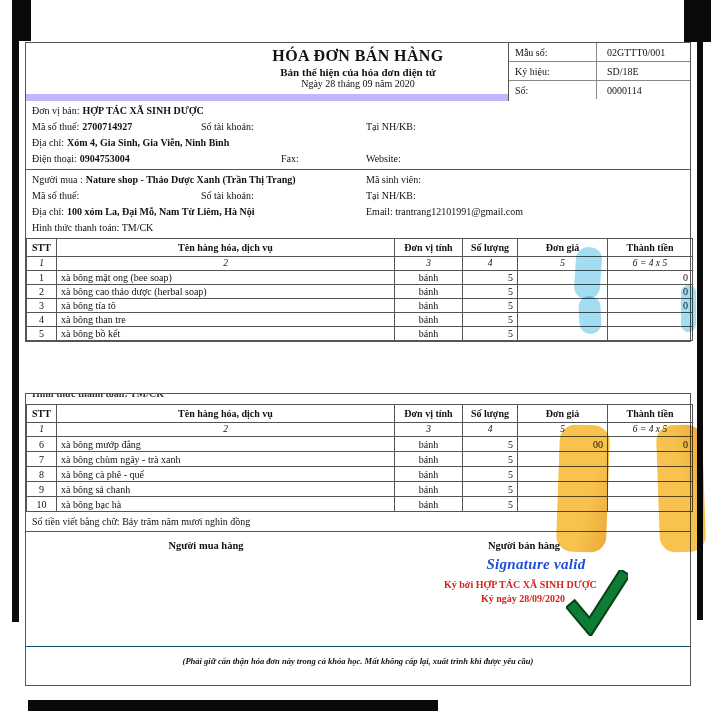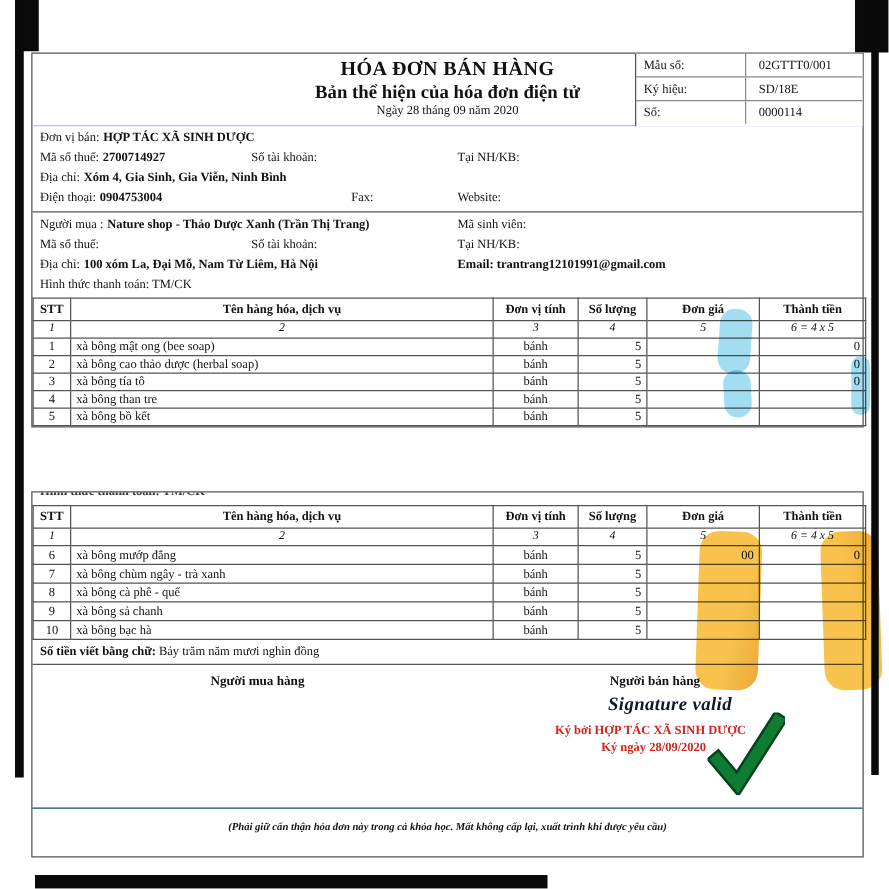--- a/index.html
+++ b/index.html
@@ -9,37 +9,37 @@
 
   
   .blk { position:absolute; background:#0a0a0a; }
 
   
   .page { position:absolute; left:25px; width:666px; border:1px solid #555; background:#fff; }
   #page1 { top:42px; }
   #page2 { top:393px; height:293px; }
 
   
-  .inv-header { position:relative; height:58px; border-bottom:1px solid #c4b5fd; }
+  .inv-header { position:relative; height:58px; border-bottom:7px solid #c4b5fd; }
   .title-wrap { position:absolute; left:0; top:4px; width:100%; text-align:center; }
   .inv-title { font-size:16px; font-weight:bold; letter-spacing:.4px; }
-  .inv-subtitle { font-size:15px; font-weight:bold; margin-top:1px; }
+  .inv-subtitle { font-size:11px; font-weight:bold; margin-top:1px; }
   .inv-date { font-size:10px; margin-top:0; }
   .form-box { position:absolute; right:0; top:0; width:182px; height:58px; border-left:1px solid #555; font-size:10px; background:#fff; }
   .form-row { display:flex; height:19px; align-items:center; border-bottom:1px solid #888; }
   .form-row:last-child { border-bottom:none; height:18px; }
   .form-label { width:88px; padding-left:6px; height:100%; display:flex; align-items:center; border-right:1px solid #888; }
   .form-value { padding-left:10px; }
 
   
   .sec { font-size:10px; padding:2px 0; }
   .sec-line { position:relative; height:16px; line-height:16px; padding-left:6px; white-space:nowrap; }
   .abs { position:absolute; top:0; }
   .v { font-weight:bold; margin-left:3px; }
-  .bold { font-weight:bold; }
+  .bold { font-weight:normal; }
   #seller-sec { border-bottom:1px solid #555; }
 
   
   table.inv { width:100%; border-collapse:collapse; font-size:10px; table-layout:fixed; }
   .inv th, .inv td { border:1px solid #555; padding:0 4px; height:14px; line-height:13px; overflow:hidden; white-space:nowrap; }
   .inv th { font-weight:bold; text-align:center; height:18px; }
   .inv tr.idx td { text-align:center; font-style:italic; font-size:9.5px; height:12px; }
   td.c { text-align:center; } td.r { text-align:right; } td.l { text-align:left; }
   #page2 .inv td { height:15px; }
   #page2 .inv tr.idx td { height:12px; }
@@ -290,21 +290,21 @@
 
     <div class="amount-words">
       <span class="bold">Số tiền viết bằng chữ:</span>
       <span>Bảy trăm năm mươi nghìn đồng</span>
     </div>
 
     <div class="sign-area">
       <div class="sign-label" id="buyer-sign">Người mua hàng</div>
       <div class="sign-label" id="seller-sign">Người bán hàng</div>
 
-      <div class="sig-valid" style="color:#0f172a">Signature valid</div>
+      <div class="sig-valid" style="color:#1d4ed8">Signature valid</div>
       <div class="sig-red1" style="color:#d3231c">Ký bởi HỢP TÁC XÃ SINH DƯỢC</div>
       <div class="sig-red2" style="color:#d3231c">Ký ngày 28/09/2020</div>
 
       <div class="check-wrap">
         <svg width="62" height="66" viewBox="0 0 62 66">
           <path d="M8 38 L24 57 L56 7" fill="none" stroke="#06421c" stroke-width="13" stroke-linecap="square"></path>
           <path d="M8 38 L24 57 L56 7" fill="none" stroke="#0e7c33" stroke-width="9" stroke-linecap="square"></path>
         </svg>
       </div>
     </div>

